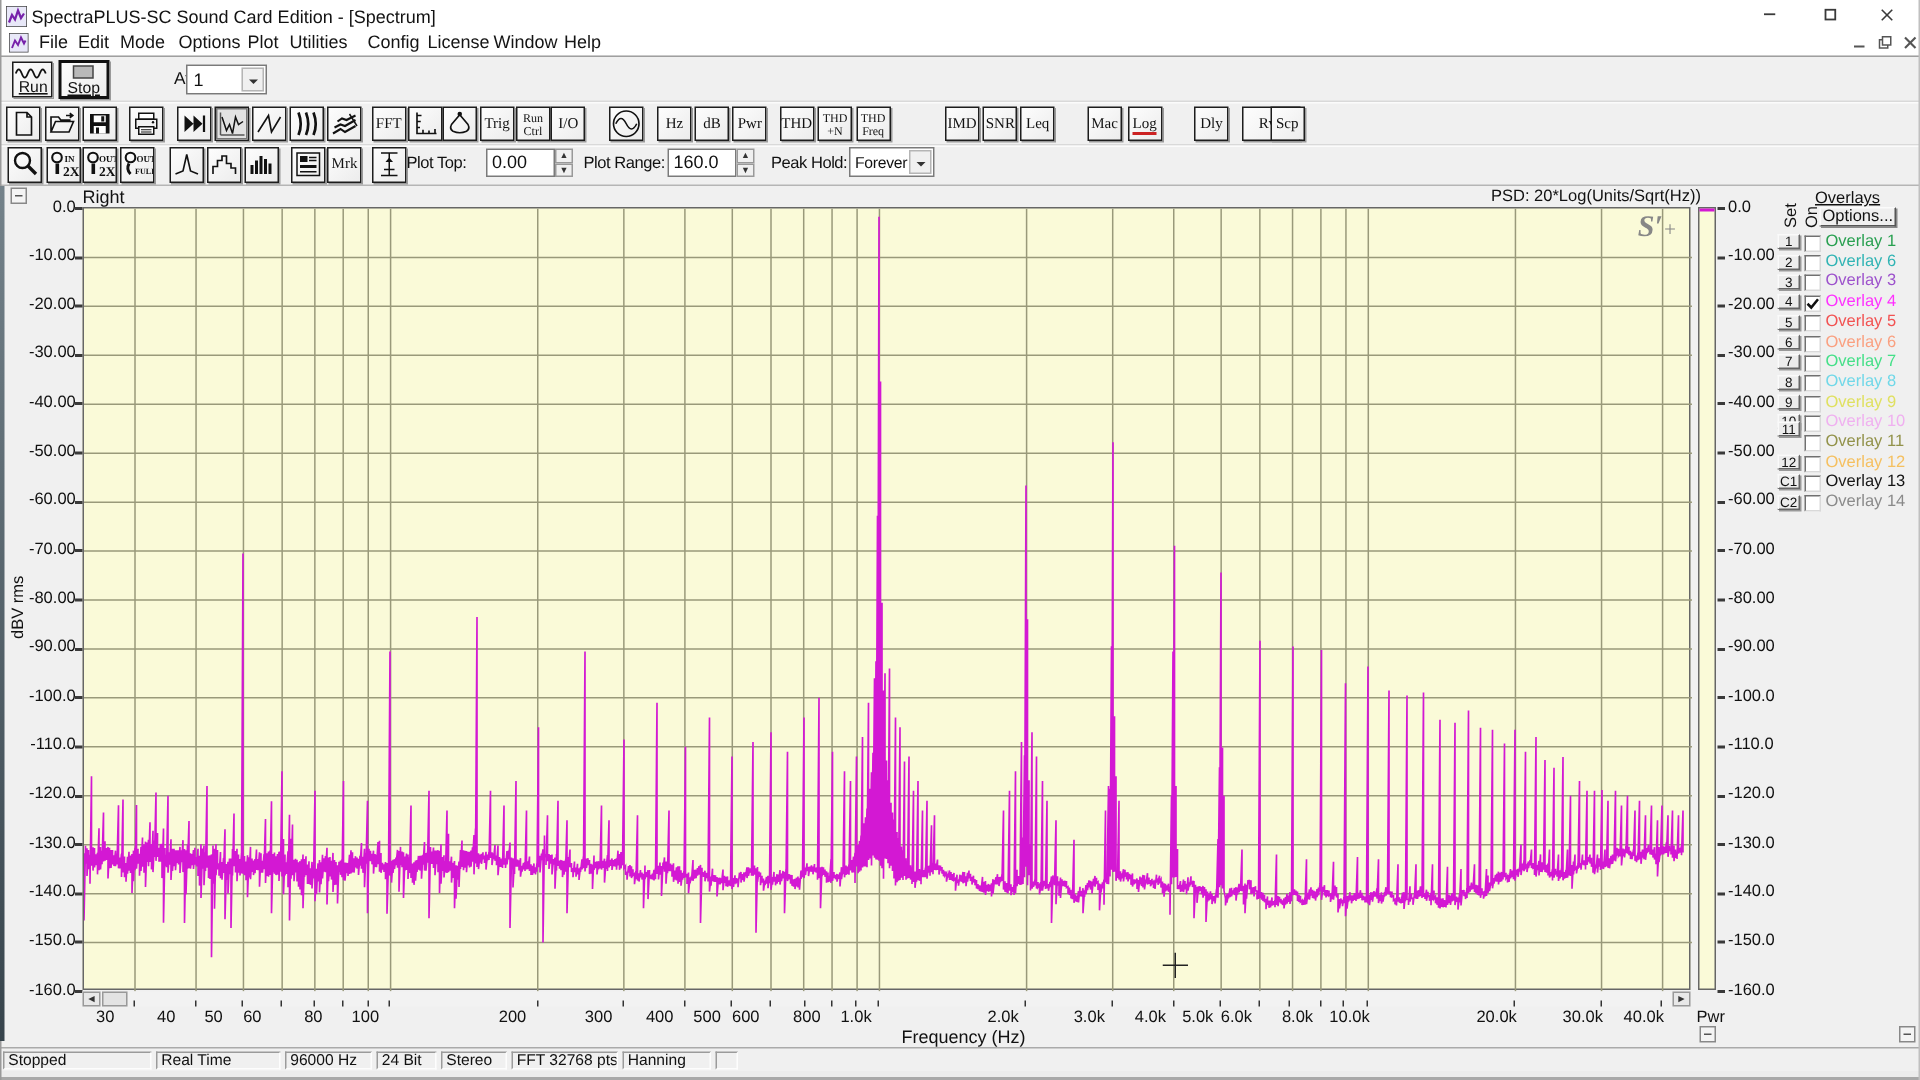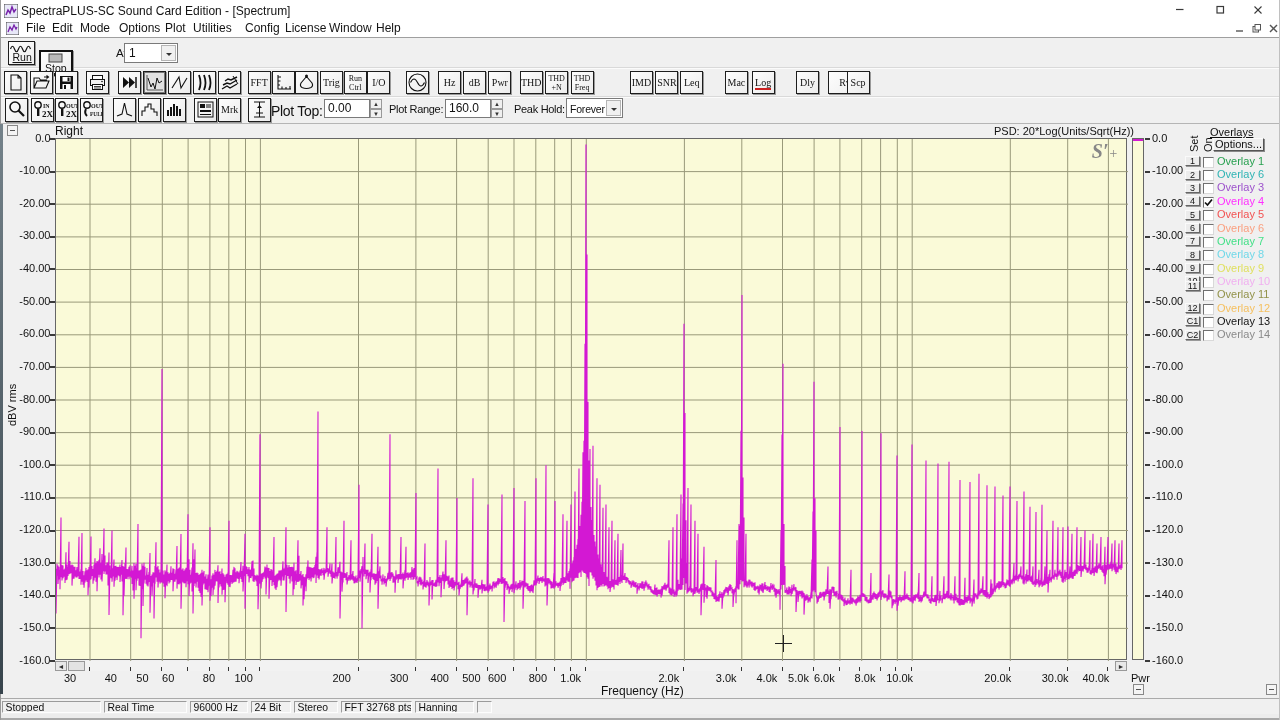--- a/index.html
+++ b/index.html
@@ -84,21 +84,21 @@
 <div id="tbar">
  <div class="groove" style="top:29px"></div>
     <div class="groove" style="top:57.5px"></div>
 
 <div class="btn" style="left:8px;top:3px;width:27px;height:24px">
  <svg width="25" height="22" viewBox="0 0 25 22">
         <path d="M1.5 7 Q3.5 1.5 5.5 7 T9.5 7 T13.5 7 T17.5 7 T21.5 7" stroke="#111" fill="none" stroke-width="1.2"></path>
         <text x="3.5" y="19" font-size="10.5" font-family="Liberation Sans" fill="#111" text-decoration="underline">Run</text>
       </svg>
 </div>
-<div class="btn" style="left:39px;top:12px;width:34px;height:26px;border:2px solid #111">
+<div class="btn" style="left:39px;top:2px;width:34px;height:26px;border:2px solid #111">
  <svg width="30" height="22" viewBox="0 0 30 22">
         <rect x="8" y="2" width="13" height="8" fill="#b9b9b9" stroke="#444"></rect>
         <text x="4" y="20" font-size="10.5" font-family="Liberation Sans" fill="#111" text-decoration="underline">Stop</text>
       </svg>
 </div>
 <div class="lbl" style="left:116px;top:9px;font-size:11.5px">Avg</div>
 <div class="combo" style="left:124px;top:5px;width:54px;height:20px">
       <span style="position:absolute;left:4px;top:2px">1</span>
       <div class="ar"></div>
     </div>
@@ -219,21 +219,21 @@
         <line x1="5" y1="15.5" x2="16" y2="15.5" stroke="#111"></line>
       </svg></div>
     <div class="btn3" style="left:218.2px;width:23px"><span style="font-size:10px;line-height:21px;font-family:Liberation Serif,serif">Mrk</span></div>
     <div class="btn3" style="left:248.2px;width:23px"><svg width="21" height="21">
         <line x1="10.5" y1="3" x2="10.5" y2="18" stroke="#111"></line>
         <line x1="5" y1="3" x2="16" y2="3" stroke="#111"></line>
         <line x1="5" y1="18" x2="16" y2="18" stroke="#111"></line>
         <path d="M10.5 6 l-2.5 3 h5 z" fill="#111"></path>
         <line x1="7" y1="14" x2="14" y2="14" stroke="#111"></line>
       </svg></div>
-<div class="lbl" style="left:271px;top:64.5px;font-size:14px;letter-spacing:-0.3px">Plot Top:</div>
+<div class="lbl" style="left:271px;top:64.5px;font-size:11px;letter-spacing:-0.3px">Plot Top:</div>
 <div class="inp" style="left:324px;top:61px;width:46px;height:19px">0.00</div>
 <div class="spin" style="left:370px;top:61px">
       <div>▲</div>
       <div>▼</div>
     </div>
 <div class="lbl" style="left:389px;top:64.5px;font-size:11px;letter-spacing:-0.3px">Plot Range:</div>
 <div class="inp" style="left:445px;top:61px;width:46px;height:19px">160.0</div>
 <div class="spin" style="left:491px;top:61px">
       <div>▲</div>
       <div>▼</div>

